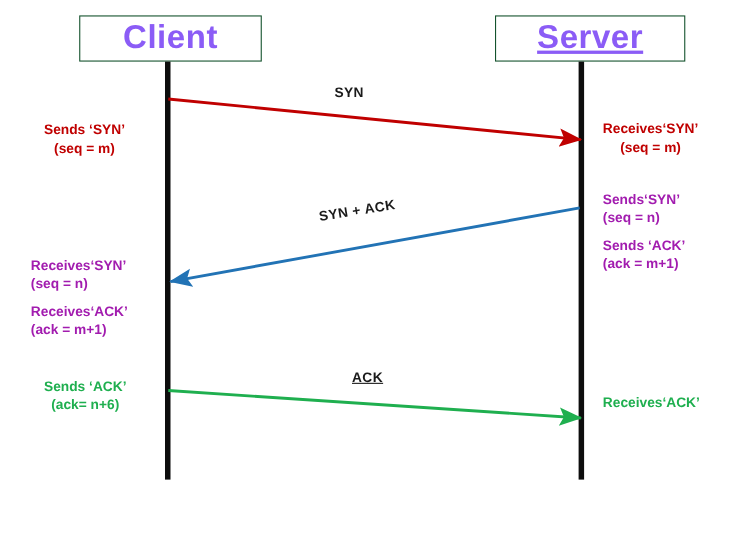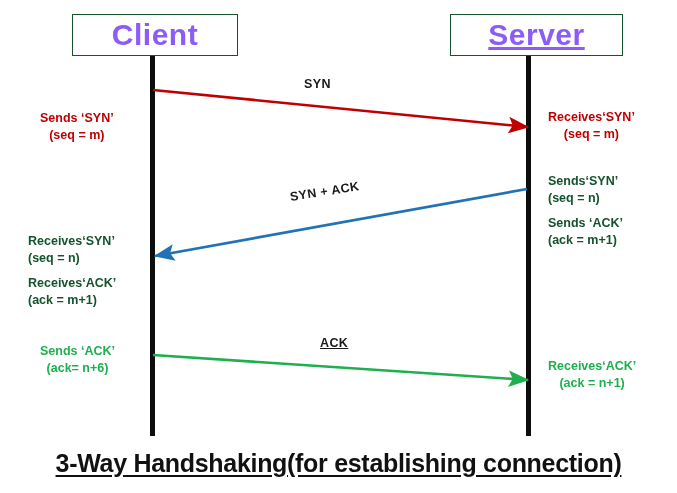--- a/index.html
+++ b/index.html
@@ -71,21 +71,21 @@
   
   .note {
     position: absolute;
     font-size: 12.5px;
     font-weight: bold;
     line-height: 1.35;
     white-space: nowrap;
   }
   .note .line { display: block; }
   .red   { color: #C00000; }
-  .blue  { color: #14532d; }
+  .blue  { color: #a21caf; }
   .green { color: #1FAF4F; }
 
   #note-client-syn     { left: 40px;  top: 77px;  text-align: center; margin-top: 33px; }
   #note-server-syn     { left: 548px; top: 109px; text-align: center; }
   #note-server-synack  { left: 548px; top: 173px; text-align: left; }
   #note-client-synack  { left: 28px;  top: 233px; text-align: left; }
   #note-client-ack     { left: 40px;  top: 343px; text-align: center; }
   #note-server-ack     { left: 548px; top: 358px; text-align: center; }
 
   
@@ -176,18 +176,16 @@
     <span class="line">(ack = m+1)</span>
   </div>
 
   <div class="note green" id="note-client-ack">
     <span class="line">Sends ‘ACK’</span>
     <span class="line">(ack= n+6)</span>
   </div>
 
   <div class="note green" id="note-server-ack">
     <span class="line">Receives‘ACK’</span>
-    <span class="line">(ack = n+1)</span>
   </div>
 
-  <div id="caption">3-Way Handshaking(for establishing connection)</div>
 
 </div>
 
 </body></html>

